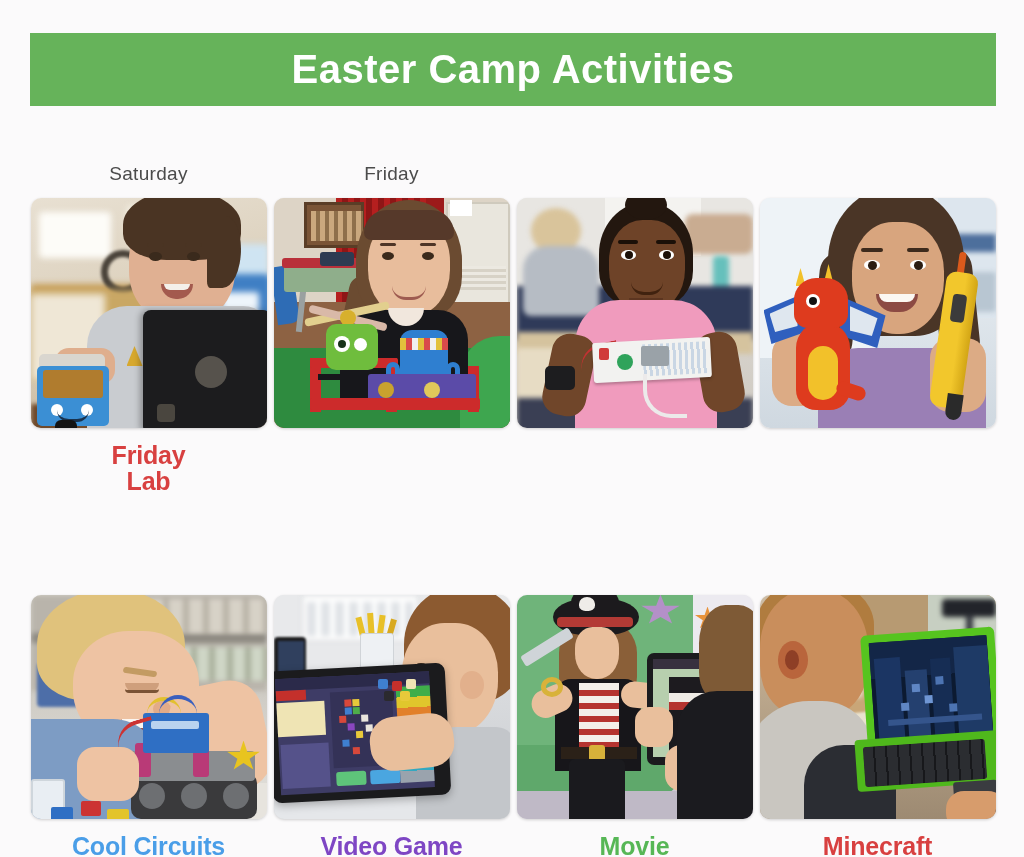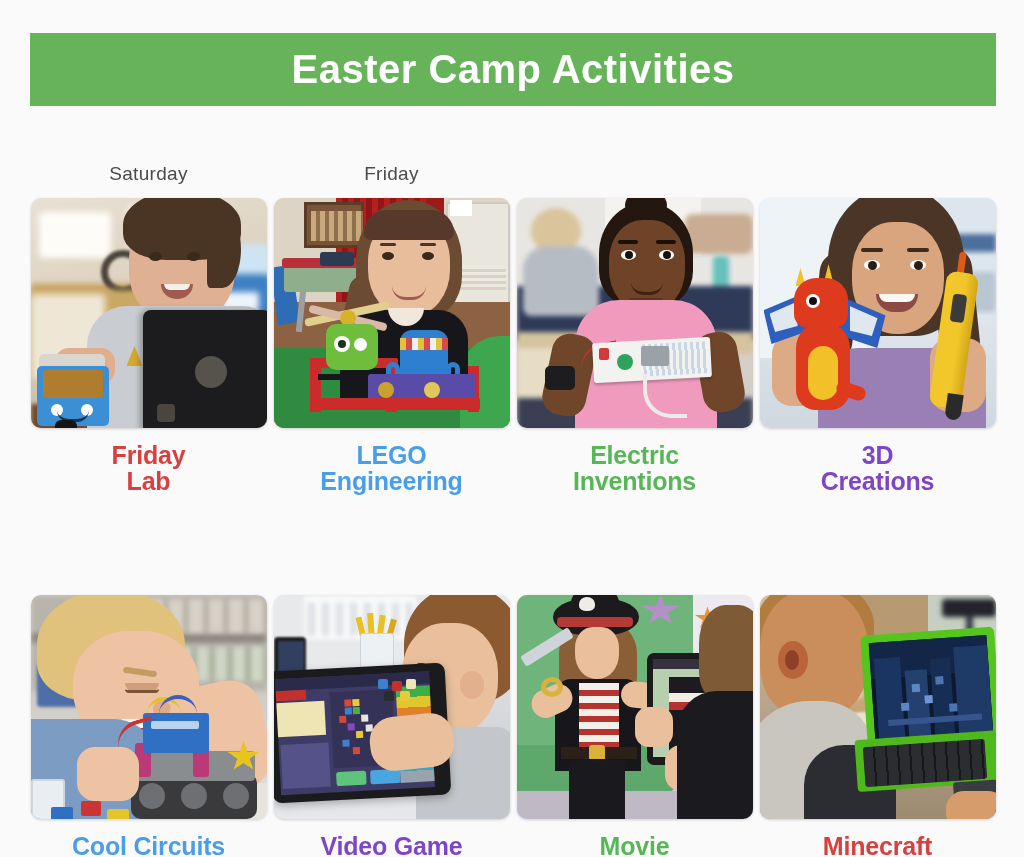--- a/index.html
+++ b/index.html
@@ -461,22 +461,20 @@
             <span class="band"></span>
             <span class="arm l"></span>
             <span class="arm r"></span>
           </div>
         <div class="ly legobase">
             <i></i>
             <i class="b"></i>
           </div>
         <div class="ly redbeam2"></div>
       </div>
-      <div class="caption" style="color:#4a9ee8">LEGO
-Engineering</div>
     </div>
 
     <div class="cell">
       <div class="photo p3">
         <div class="ly wallA"></div>
           <div class="ly wind"></div>
         <div class="ly blurthings blur"></div>
           <div class="ly bottle blur"></div>
         <div class="ly navy blur"></div>
           <div class="ly deskA blur"></div>
@@ -505,22 +503,20 @@
         <div class="ly plugblk"></div>
         <div class="ly wirered"></div>
         <div class="ly bread">
             <i></i>
           </div>
         <div class="ly comp1"></div>
           <div class="ly comp2"></div>
           <div class="ly comp3"></div>
         <div class="ly wirewht"></div>
       </div>
-      <div class="caption" style="color:#57b756">Electric
-Inventions</div>
     </div>
 
     <div class="cell">
       <div class="photo p4">
         <div class="ly wl"></div>
           <div class="ly wr"></div>
         <div class="ly shelf blur"></div>
           <div class="ly shelf2 blur"></div>
         <div class="ly hairL"></div>
           <div class="ly hairR"></div>
@@ -554,22 +550,20 @@
         <div class="ly dragon-head"></div>
           <div class="ly dragon-eye">
             <i></i>
           </div>
         <div class="ly pentip"></div>
           <div class="ly pen">
             <i></i>
           </div>
           <div class="ly pennib"></div>
       </div>
-      <div class="caption" style="color:#7e46c4">3D
-Creations</div>
     </div>
 
     <div class="cell row2">
       <div class="photo p5">
         <div class="ly bgshelf blur">
             <i></i>
           </div>
         <div class="ly bins blur"></div>
           <div class="ly bins2 blur"></div>
           <div class="ly bluebin"></div>

